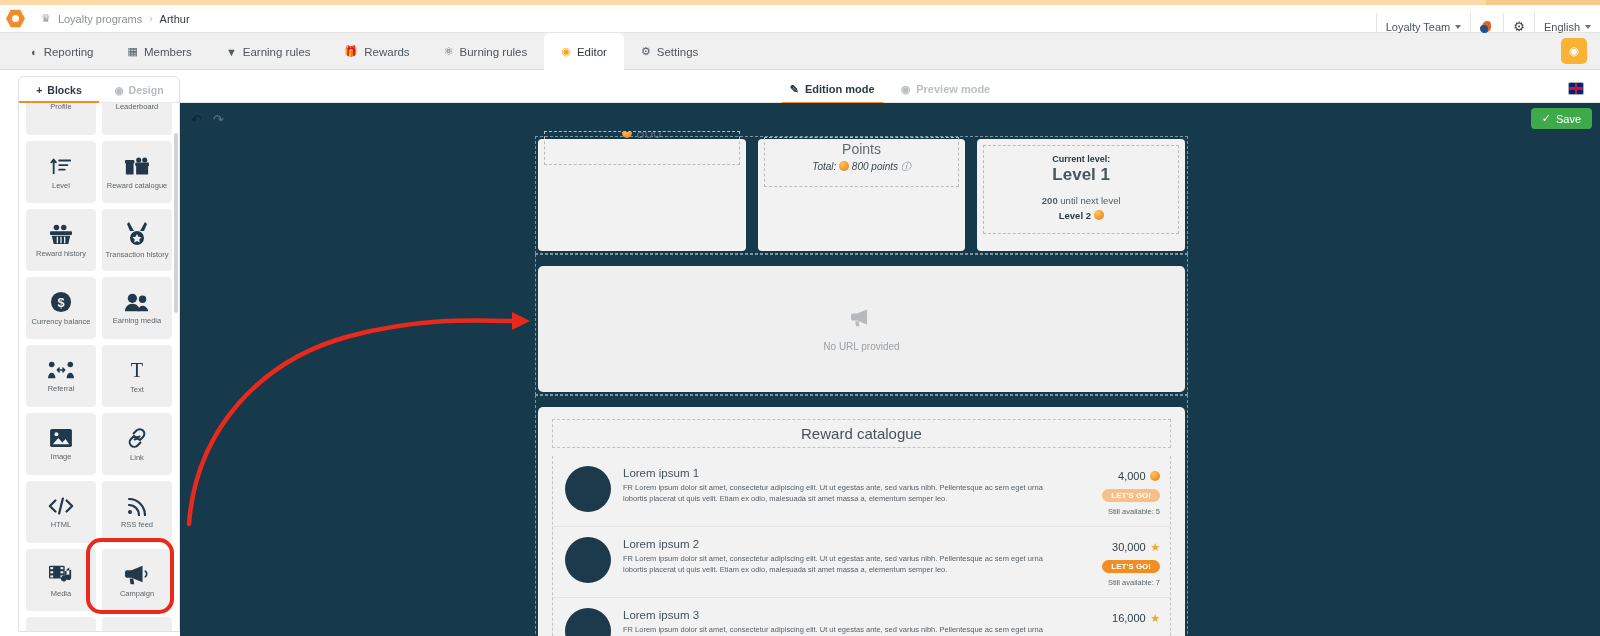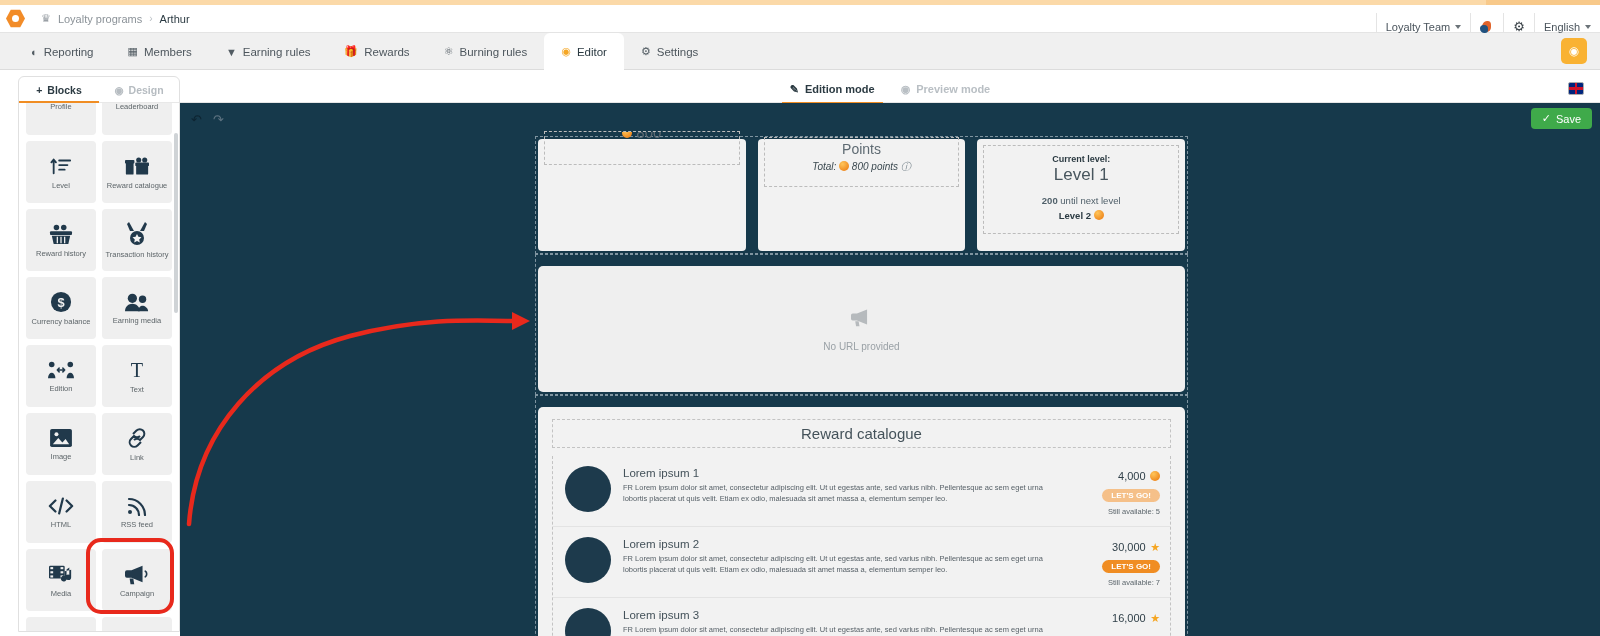--- a/index.html
+++ b/index.html
@@ -166,21 +166,21 @@
   }
   .inner-dash { border: 1px dashed #bcbcbc; }
   .coin {
     display: inline-block; width: 10px; height: 10px; border-radius: 50%;
     background: radial-gradient(circle at 35% 30%, #ffc55a, #f08d23 70%);
     vertical-align: -1px;
   }
   .pts-title { text-align: center; font-size: 14px; color: #5e6a72; font-weight: 300; }
   .pts-total { text-align: center; font-size: 10px; color: #3b4950; margin-top: 3px; font-style: italic; }
   .lvl-cur { text-align: center; font-size: 9px; color: #2b3a42; font-weight: bold; }
-  .lvl-big { text-align: center; font-size: 17px; color: #48565e; font-weight: 400; margin-top: 1px; }
+  .lvl-big { text-align: center; font-size: 17px; color: #48565e; font-weight: 700; margin-top: 1px; }
   .lvl-until { text-align: center; font-size: 9.5px; color: #50606a; margin-top: 10px; }
   .lvl-next { text-align: center; font-size: 9.5px; color: #2b3a42; font-weight: bold; margin-top: 4px; }
 
   .campaign-block {
     margin-top: 9px; background: #efefef; border-radius: 5px; height: 126px;
     display: flex; flex-direction: column; align-items: center; justify-content: center;
     gap: 8px;
   }
   .campaign-ico { color: #b6babd; font-size: 22px; }
   .campaign-txt { font-size: 10px; color: #9aa1a6; }
@@ -388,21 +388,21 @@
         <div class="block-card">
           <span class="block-ico">
             <svg width="26" height="20" viewBox="0 0 28 20" fill="#21394b">
               <circle cx="4" cy="4" r="3"></circle>
                 <circle cx="24" cy="4" r="3"></circle>
               <path d="M0 19c0-4 2-6 4-6s4 2 4 6z"></path>
                 <path d="M20 19c0-4 2-6 4-6s4 2 4 6z"></path>
               <path d="M10 10h8M10 10l2-2M10 10l2 2M18 10l-2-2M18 10l-2 2" stroke="#21394b" stroke-width="1.6" fill="none" stroke-linecap="round"></path>
             </svg>
           </span>
-          <span class="block-lbl">Edition</span>
+          <span class="block-lbl">Referral</span>
         </div>
         <div class="block-card">
           <span class="block-ico">
             <svg width="22" height="22" viewBox="0 0 24 24">
                 <text x="12" y="20" font-size="22" font-family="Liberation Serif, serif" fill="#21394b" text-anchor="middle">T</text>
               </svg>
           </span>
           <span class="block-lbl">Text</span>
         </div>
 

